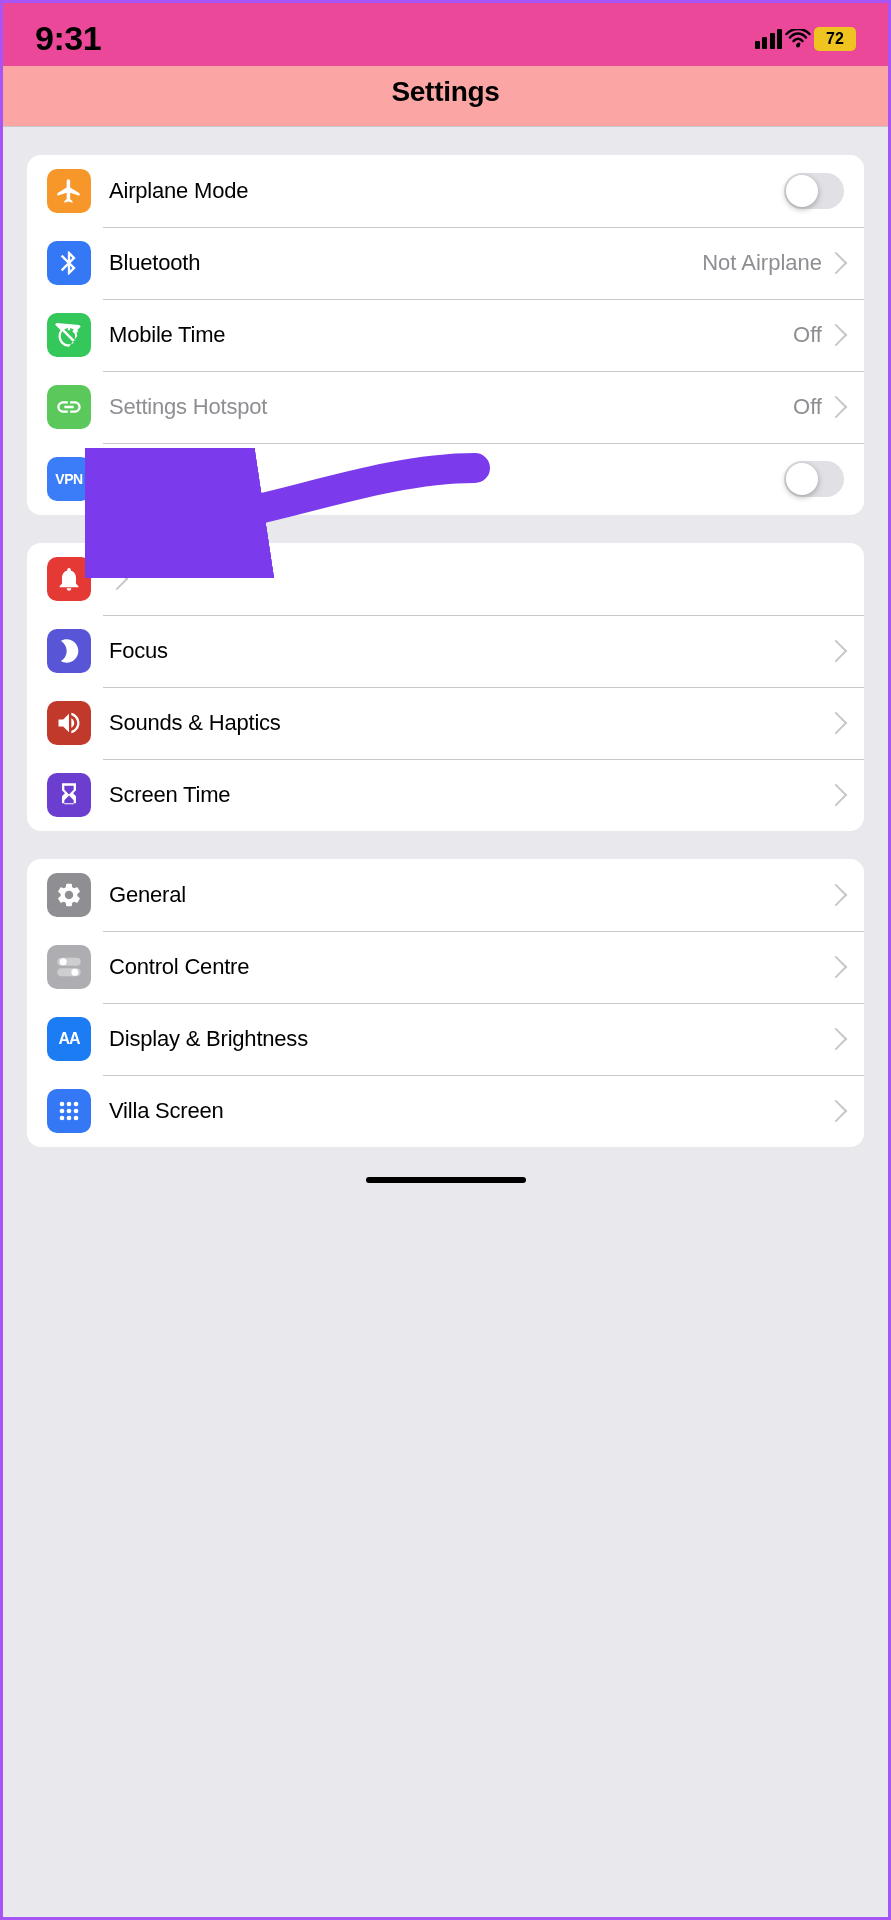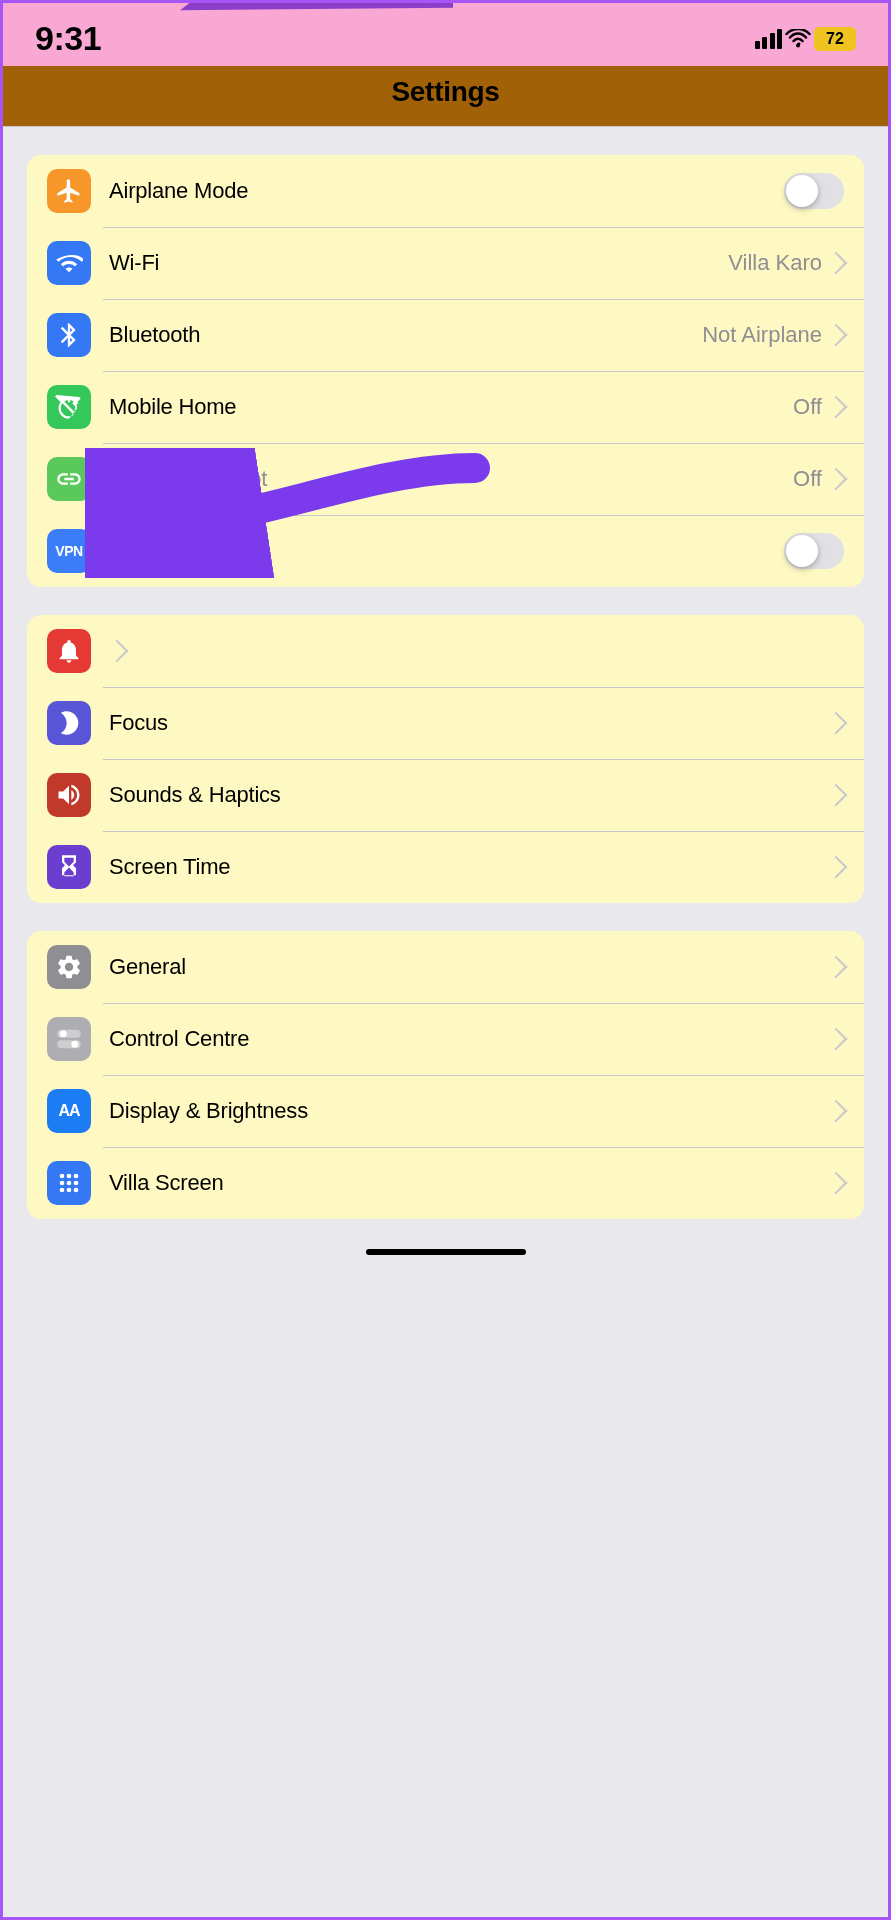--- a/index.html
+++ b/index.html
@@ -13,21 +13,21 @@
       overflow-x: hidden;
       border: 3px solid #a855f7;
     }
 
     
     .status-bar {
       display: flex;
       justify-content: space-between;
       align-items: center;
       padding: 16px 32px 8px;
-      background: #f9a8d4;
+      background: #ec4899;
     }
 
     .status-time {
       font-size: 34px;
       font-weight: 700;
       color: #000;
       letter-spacing: -0.5px;
     }
 
     .status-icons {
@@ -67,37 +67,37 @@
     }
 
     .battery-text {
       font-size: 16px;
       font-weight: 700;
       color: #000;
     }
 
     
     .page-title-bar {
-      background: #a16207;
+      background: #fca5a5;
       text-align: center;
       padding: 10px 0 18px;
       border-bottom: 1px solid #c8c8cc;
     }
 
     .page-title {
       font-size: 28px;
       font-weight: 700;
       color: #000;
       letter-spacing: -0.3px;
     }
 
     
     .settings-section {
       margin: 28px 24px 0;
-      background: #fef9c3;
+      background: #ffffff;
       border-radius: 14px;
       overflow: hidden;
     }
 
     .settings-row {
       display: flex;
       align-items: center;
       padding: 0 20px;
       min-height: 72px;
       position: relative;
@@ -237,50 +237,40 @@
       <svg class="icon-svg" viewBox="0 0 24 24">
         <path d="M21 16v-2l-8-5V3.5c0-.83-.67-1.5-1.5-1.5S10 2.67 10 3.5V9l-8 5v2l8-2.5V19l-2 1.5V22l3.5-1 3.5 1v-1.5L13 19v-5.5l8 2.5z"></path>
       </svg>
     </div>
     <span class="row-label">Airplane Mode</span>
     <div class="toggle">
       <div class="toggle-knob"></div>
     </div>
   </div>
 
-  <div class="settings-row">
-    <div class="icon-wrapper icon-blue">
-      <svg class="icon-svg" viewBox="0 0 24 24">
-        <path d="M1 9l2 2c5.52-5.52 14.48-5.52 20 0l2-2C19.93 3.93 11.07 3.93 1 9zm8 8l3 3 3-3c-1.65-1.66-4.34-1.66-6 0zm-4-4l2 2c2.76-2.76 7.24-2.76 10 0l2-2C15.14 9.14 8.87 9.14 5 13z"></path>
-      </svg>
-    </div>
-    <span class="row-label">Wi-Fi</span>
-    <span class="row-value">Villa Karo</span>
-    <div class="chevron"></div>
-  </div>
 
   <div class="settings-row">
     <div class="icon-wrapper icon-blue">
       <svg class="icon-svg" viewBox="0 0 24 24">
         <path d="M17.71 7.71L12 2h-1v7.59L6.41 5 5 6.41 10.59 12 5 17.59 6.41 19 11 14.41V22h1l5.71-5.71-4.3-4.29 4.3-4.29zM13 5.83l1.88 1.88L13 9.59V5.83zm1.88 10.46L13 18.17v-3.76l1.88 1.88z"></path>
       </svg>
     </div>
     <span class="row-label">Bluetooth</span>
     <span class="row-value">Not Airplane</span>
     <div class="chevron"></div>
   </div>
 
   <div class="settings-row">
     <div class="icon-wrapper icon-green">
       <svg class="icon-svg" viewBox="0 0 24 24">
         <path d="M1.41 1.69L0 3.1l4.84 4.84C3.67 9.13 3 10.98 3 13c0 4.97 4.03 9 9 9s9-4.03 9-9c0-2.02-.67-3.87-1.78-5.38l1.44-1.44-.02-.02 1.41-1.41-1.41-1.41L1.41 1.69zM12 20c-3.86 0-7-3.14-7-7 0-1.56.51-2.99 1.37-4.15l9.78 9.78C15 19.49 13.56 20 12 20zm5.63-2.84l-9.77-9.78C9.02 6.51 10.45 6 12 6c1.56 0 2.99.51 4.14 1.37l-1.41 1.41.02.02 2.26 2.26C17.49 12.01 17 13.44 17 15c0 .74-.14 1.45-.37 2.16zM19 13c0-1.02-.2-1.98-.55-2.87l1.47-1.47C20.6 9.92 21 11.41 21 13c0 4.97-4.03 9-9 9"></path>
         <path d="M12 8c.34 0 .67.03 1 .08V6h-2v2.08c.33-.05.66-.08 1-.08z"></path>
       </svg>
     </div>
-    <span class="row-label">Mobile Home</span>
+    <span class="row-label">Mobile Time</span>
     <span class="row-value">Off</span>
     <div class="chevron"></div>
   </div>
 
   <div class="settings-row">
     <div class="icon-wrapper icon-green-light">
       <svg class="icon-svg" viewBox="0 0 24 24">
         <path d="M3.9 12c0-1.71 1.39-3.1 3.1-3.1h4V7H7c-2.76 0-5 2.24-5 5s2.24 5 5 5h4v-1.9H7c-1.71 0-3.1-1.39-3.1-3.1zM8 13h8v-2H8v2zm9-6h-4v1.9h4c1.71 0 3.1 1.39 3.1 3.1s-1.39 3.1-3.1 3.1h-4V17h4c2.76 0 5-2.24 5-5s-2.24-5-5-5z"></path>
       </svg>
     </div>

